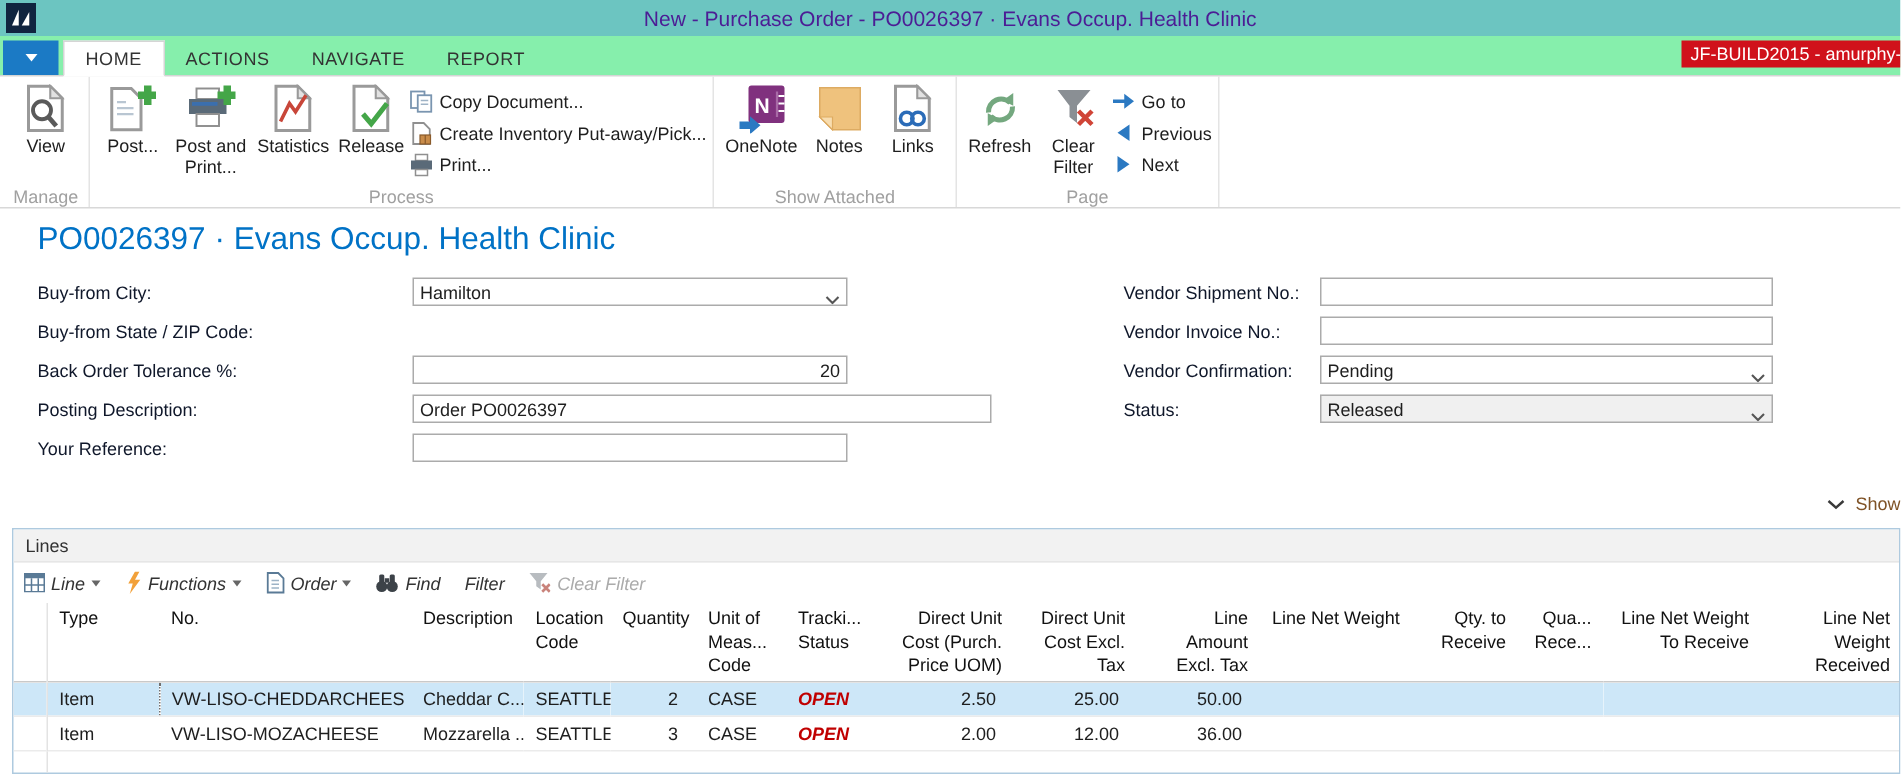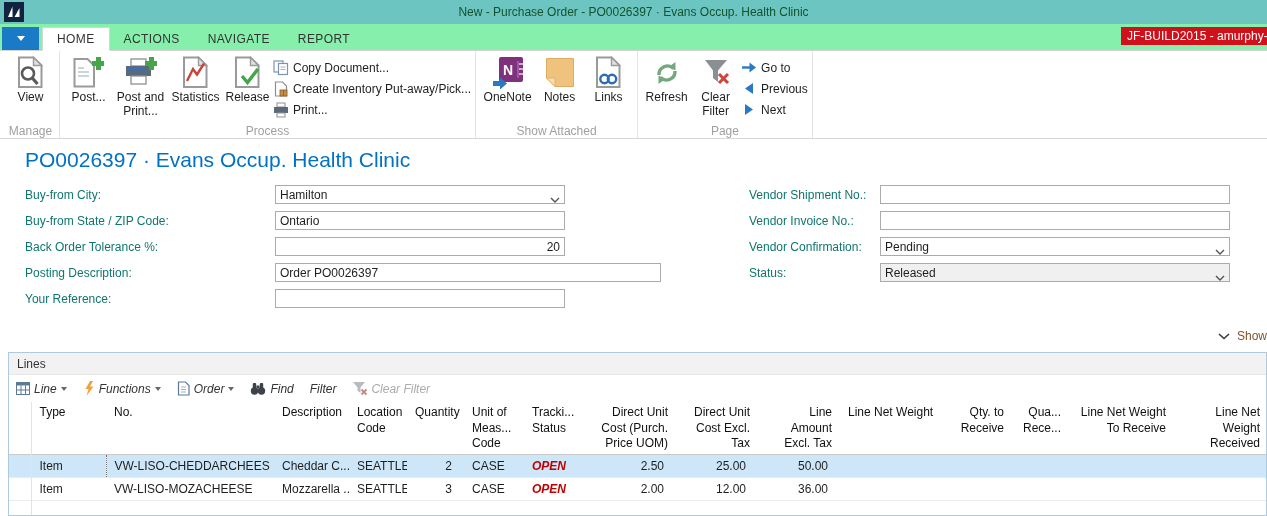--- a/index.html
+++ b/index.html
@@ -3,21 +3,21 @@
 <meta charset="utf-8">
 <style>
   * { margin:0; padding:0; box-sizing:border-box; }
   html,body { width:1267px; height:516px; overflow:hidden; background:#fff;
               font-family:"Liberation Sans", sans-serif; font-size:12px; color:#1e1e1e; }
   body { position:relative; }
 
   
   .titlebar { height:24px; background:#6CC5C1; position:relative;
               display:flex; align-items:center; justify-content:center; }
-  .titlebar .win-title { color:#14532d; font-size:12px;text-align:right; }
+  .titlebar .win-title { color:#4c1d95; font-size:14px;text-align:right; }
   .app-logo { position:absolute; left:4px; top:2px; width:20px; height:20px; }
 
   
   .tabstrip { height:26px; position:relative; background:#86efac; display:flex; }
   .appmenu-btn { position:absolute; left:2px; top:3px; width:37px; height:23px;
                  background:#1b7ac5; display:flex; align-items:center; justify-content:center; cursor:default; }
   .appmenu-caret { width:0; height:0; border-left:4px solid transparent; border-right:4px solid transparent;
                    border-top:5px solid #fff; }
   .tabs { display:flex; margin-left:42px; height:100%; align-items:stretch; }
   .tab { padding:0 14px; display:flex; align-items:center; color:#333; margin-top:3px; letter-spacing:.4px; }
@@ -43,27 +43,27 @@
   .btn-small.disabled { color:#a9a9a9; }
   .ribbon-filler { flex:1; }
   .caret { display:inline-block; width:0; height:0; border-left:3px solid transparent;
            border-right:3px solid transparent; border-top:4px solid #666; margin-left:4px; }
 
   
   .page-title { position:absolute; left:25px; top:148px; font-size:21px; color:#0072C6; }
   .fields-left  { position:absolute; left:25px;  top:185px; }
   .fields-right { position:absolute; left:737px; top:185px; }
   .frow { display:flex; align-items:center; height:19px; margin-bottom:7px; }
-  .flabel { display:inline-block; color:#0f766e; }
+  .flabel { display:inline-block; color:#0f172a; }
   .fields-left  .flabel { width:250px; }
   .fields-right .flabel { width:131px;margin-left:12px; }
   .fbox { height:19px; border:1px solid #ababab; background:#fff; display:flex;
           align-items:center; padding:0 4px; position:relative; }
   .fields-left  .fbox { width:290px; }
-  .fields-right .fbox { width:350px; }
+  .fields-right .fbox { width:302px; }
   .fbox.wide { width:386px; }
   .fbox.num { justify-content:flex-end; }
   .fbox.disabled { background:#f0f0f0; }
   .fbox .chev { position:absolute; right:4px; top:6px; }
   .fval { white-space:nowrap; overflow:hidden; }
 
   .show-link { position:absolute; top:329px; right:0px; display:flex; align-items:center; color:#7F5327; }
   .show-link svg { margin-right:7px; }
 
   
@@ -325,23 +325,20 @@
       <span class="fval">Hamilton</span>
       <span class="chev">
         <svg width="10" height="6">
             <polyline points="1,1 5,5 9,1" fill="none" stroke="#555" stroke-width="1.4"></polyline>
           </svg>
       </span>
     </div>
   </div>
   <div class="frow">
     <span class="flabel">Buy-from State / ZIP Code:</span>
-    <div class="fbox">
-      <span class="fval">Ontario</span>
-    </div>
   </div>
   <div class="frow">
     <span class="flabel">Back Order Tolerance %:</span>
     <div class="fbox num">
       <span class="fval">20</span>
     </div>
   </div>
   <div class="frow">
     <span class="flabel">Posting Description:</span>
     <div class="fbox wide">

